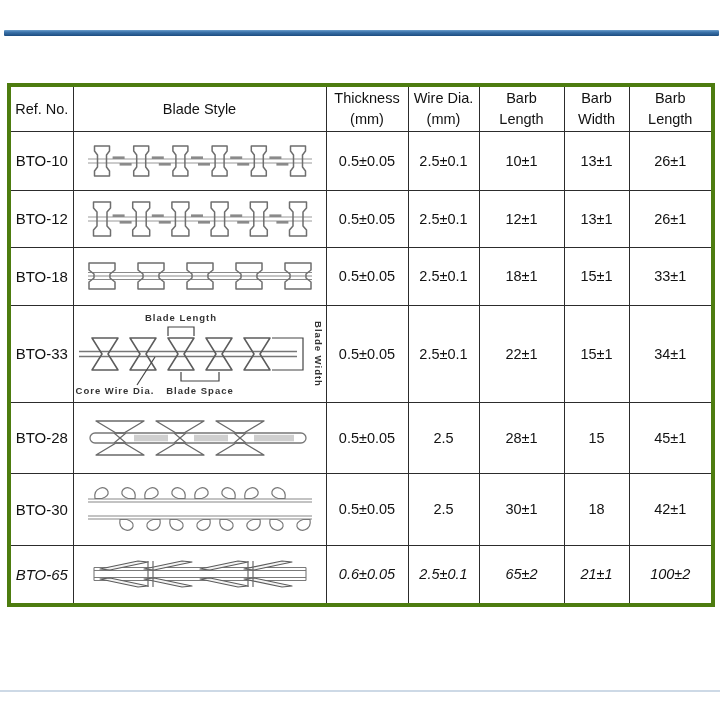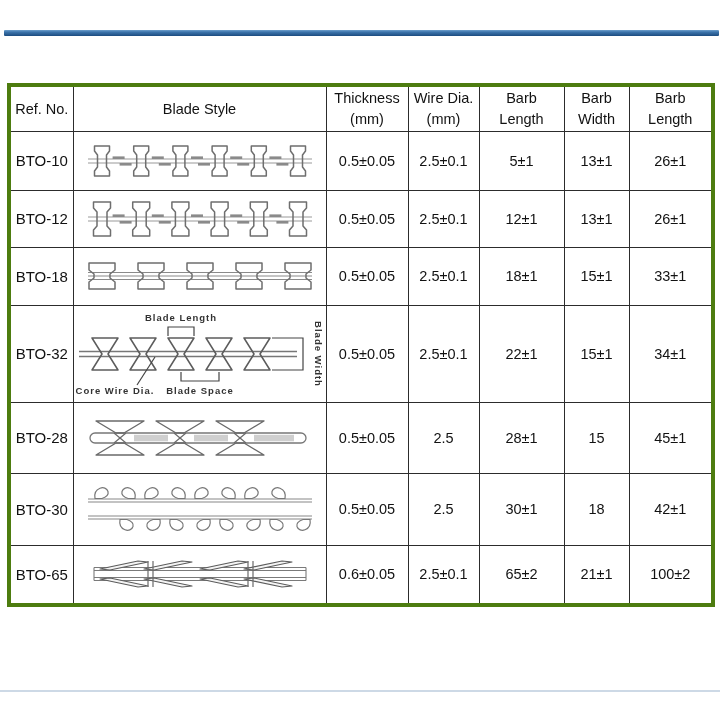--- a/index.html
+++ b/index.html
@@ -63,21 +63,21 @@
               <path d="M12.5,7 h15 v5 L24.5,16 v12 L27.5,32 v5 h-15 v-5 L15.5,28 v-12 L12.5,12 Z" fill="none" stroke="#6e6e6e" stroke-width="1.5" stroke-linejoin="round"></path>
               <path d="M51.7,7 h15 v5 L63.7,16 v12 L66.7,32 v5 h-15 v-5 L54.7,28 v-12 L51.7,12 Z" fill="none" stroke="#6e6e6e" stroke-width="1.5" stroke-linejoin="round"></path>
               <path d="M90.9,7 h15 v5 L102.9,16 v12 L105.9,32 v5 h-15 v-5 L93.9,28 v-12 L90.9,12 Z" fill="none" stroke="#6e6e6e" stroke-width="1.5" stroke-linejoin="round"></path>
               <path d="M130.10000000000002,7 h15 v5 L142.10000000000002,16 v12 L145.10000000000002,32 v5 h-15 v-5 L133.10000000000002,28 v-12 L130.10000000000002,12 Z" fill="none" stroke="#6e6e6e" stroke-width="1.5" stroke-linejoin="round"></path>
               <path d="M169.3,7 h15 v5 L181.3,16 v12 L184.3,32 v5 h-15 v-5 L172.3,28 v-12 L169.3,12 Z" fill="none" stroke="#6e6e6e" stroke-width="1.5" stroke-linejoin="round"></path>
               <path d="M208.5,7 h15 v5 L220.5,16 v12 L223.5,32 v5 h-15 v-5 L211.5,28 v-12 L208.5,12 Z" fill="none" stroke="#6e6e6e" stroke-width="1.5" stroke-linejoin="round"></path>
             </svg>
           </td>
           <td>0.5±0.05</td>
           <td>2.5±0.1</td>
-          <td>5±1</td>
+          <td>10±1</td>
           <td>13±1</td>
           <td>26±1</td>
         </tr>
         <tr style="height: 57px;">
           <td class="ref-cell">BTO-12</td>
           <td class="style-cell">
             <svg width="236" height="48" viewBox="0 0 236 48">
               <line x1="6" y1="22" x2="230" y2="22" stroke="#9a9a9a" stroke-width="1.1"></line>
               <line x1="6" y1="26" x2="230" y2="26" stroke="#9a9a9a" stroke-width="1.1"></line>
               <rect x="30.6" y="19.4" width="12" height="2.6" fill="#8a8a8a"></rect>
@@ -118,21 +118,21 @@
               <path d="M203,7 h26 v7 L224,18 v4 L229,26 v7 h-26 v-7 L208,22 v-4 L203,14 Z" fill="none" stroke="#6e6e6e" stroke-width="1.5" stroke-linejoin="round"></path>
             </svg>
           </td>
           <td>0.5±0.05</td>
           <td>2.5±0.1</td>
           <td>18±1</td>
           <td>15±1</td>
           <td>33±1</td>
         </tr>
         <tr style="height: 97px;">
-          <td class="ref-cell">BTO-32</td>
+          <td class="ref-cell">BTO-33</td>
           <td class="style-cell">
             <svg width="250" height="92" viewBox="0 0 250 92">
               <line x1="4" y1="43.5" x2="222" y2="43.5" stroke="#777" stroke-width="1.3"></line>
               <line x1="4" y1="48.5" x2="222" y2="48.5" stroke="#777" stroke-width="1.3"></line>
               <path d="M17,30 H43 L33,46 L43,62 H17 L27,46 Z" fill="none" stroke="#5c5c5c" stroke-width="1.5" stroke-linejoin="round"></path>
               <path d="M55,30 H81 L71,46 L81,62 H55 L65,46 Z" fill="none" stroke="#5c5c5c" stroke-width="1.5" stroke-linejoin="round"></path>
               <path d="M93,30 H119 L109,46 L119,62 H93 L103,46 Z" fill="none" stroke="#5c5c5c" stroke-width="1.5" stroke-linejoin="round"></path>
               <path d="M131,30 H157 L147,46 L157,62 H131 L141,46 Z" fill="none" stroke="#5c5c5c" stroke-width="1.5" stroke-linejoin="round"></path>
               <path d="M169,30 H195 L185,46 L195,62 H169 L179,46 Z" fill="none" stroke="#5c5c5c" stroke-width="1.5" stroke-linejoin="round"></path>
               <path d="M93,28 V19 H119 V28" fill="none" stroke="#444" stroke-width="1.2"></path>
@@ -204,21 +204,21 @@
               <path d="M190,40.5 C188,51.5 201,54.5 203,47.5 C204,43.5 200,41.5 197,40.5 Z" fill="#fff" stroke="#777" stroke-width="1.2"></path>
               <path d="M230,40.5 C232,51.5 219,54.5 217,47.5 C216,43.5 220,41.5 223,40.5 Z" fill="#fff" stroke="#777" stroke-width="1.2"></path>
             </svg>
           </td>
           <td>0.5±0.05</td>
           <td>2.5</td>
           <td>30±1</td>
           <td>18</td>
           <td>42±1</td>
         </tr>
-        <tr style="height: 60px;">
+        <tr style="height: 60px; font-style: italic;">
           <td class="ref-cell">BTO-65</td>
           <td class="style-cell">
             <svg width="240" height="52" viewBox="0 0 240 52">
               <line x1="14" y1="19.5" x2="226" y2="19.5" stroke="#7a7a7a" stroke-width="1.1"></line>
               <line x1="14" y1="22.5" x2="226" y2="22.5" stroke="#7a7a7a" stroke-width="1.1"></line>
               <line x1="14" y1="29.5" x2="226" y2="29.5" stroke="#7a7a7a" stroke-width="1.1"></line>
               <line x1="14" y1="32.5" x2="226" y2="32.5" stroke="#7a7a7a" stroke-width="1.1"></line>
               <line x1="14" y1="19.5" x2="14" y2="32.5" stroke="#7a7a7a" stroke-width="1.1"></line>
               <line x1="226" y1="19.5" x2="226" y2="32.5" stroke="#7a7a7a" stroke-width="1.1"></line>
               <polygon points="20,21 58,13 68,14 30,22" fill="#f4f4f4" stroke="#5c5c5c" stroke-width="1.2" stroke-linejoin="round"></polygon>

